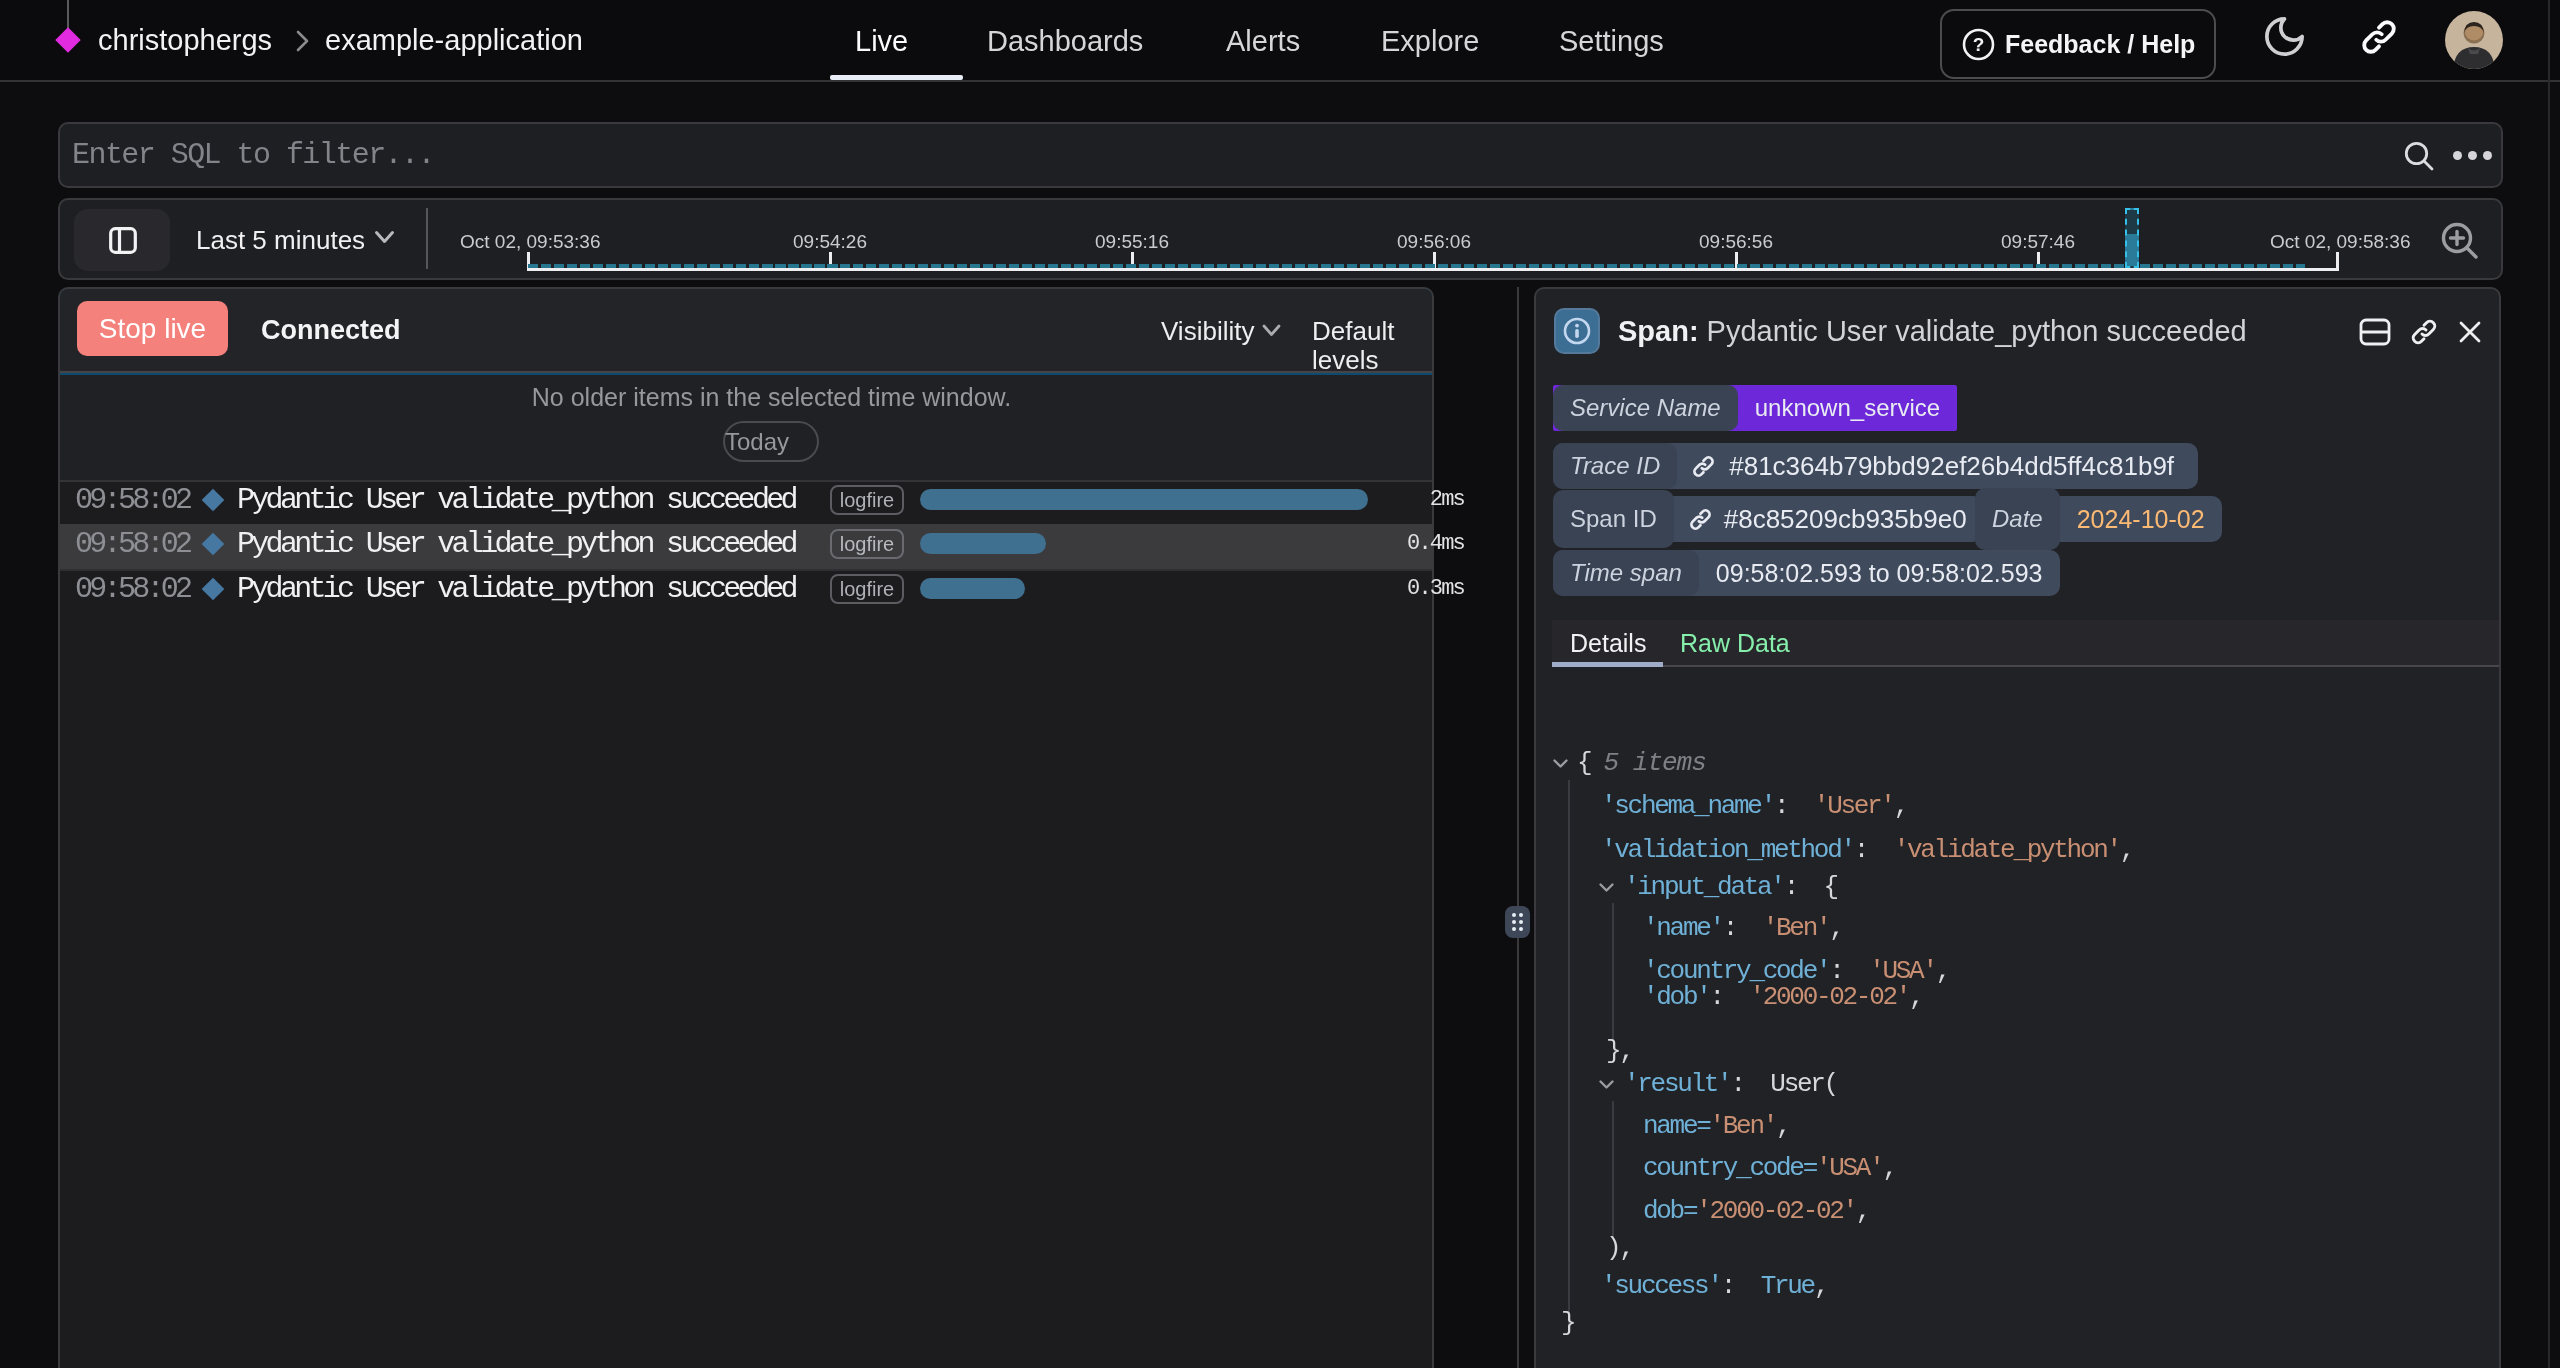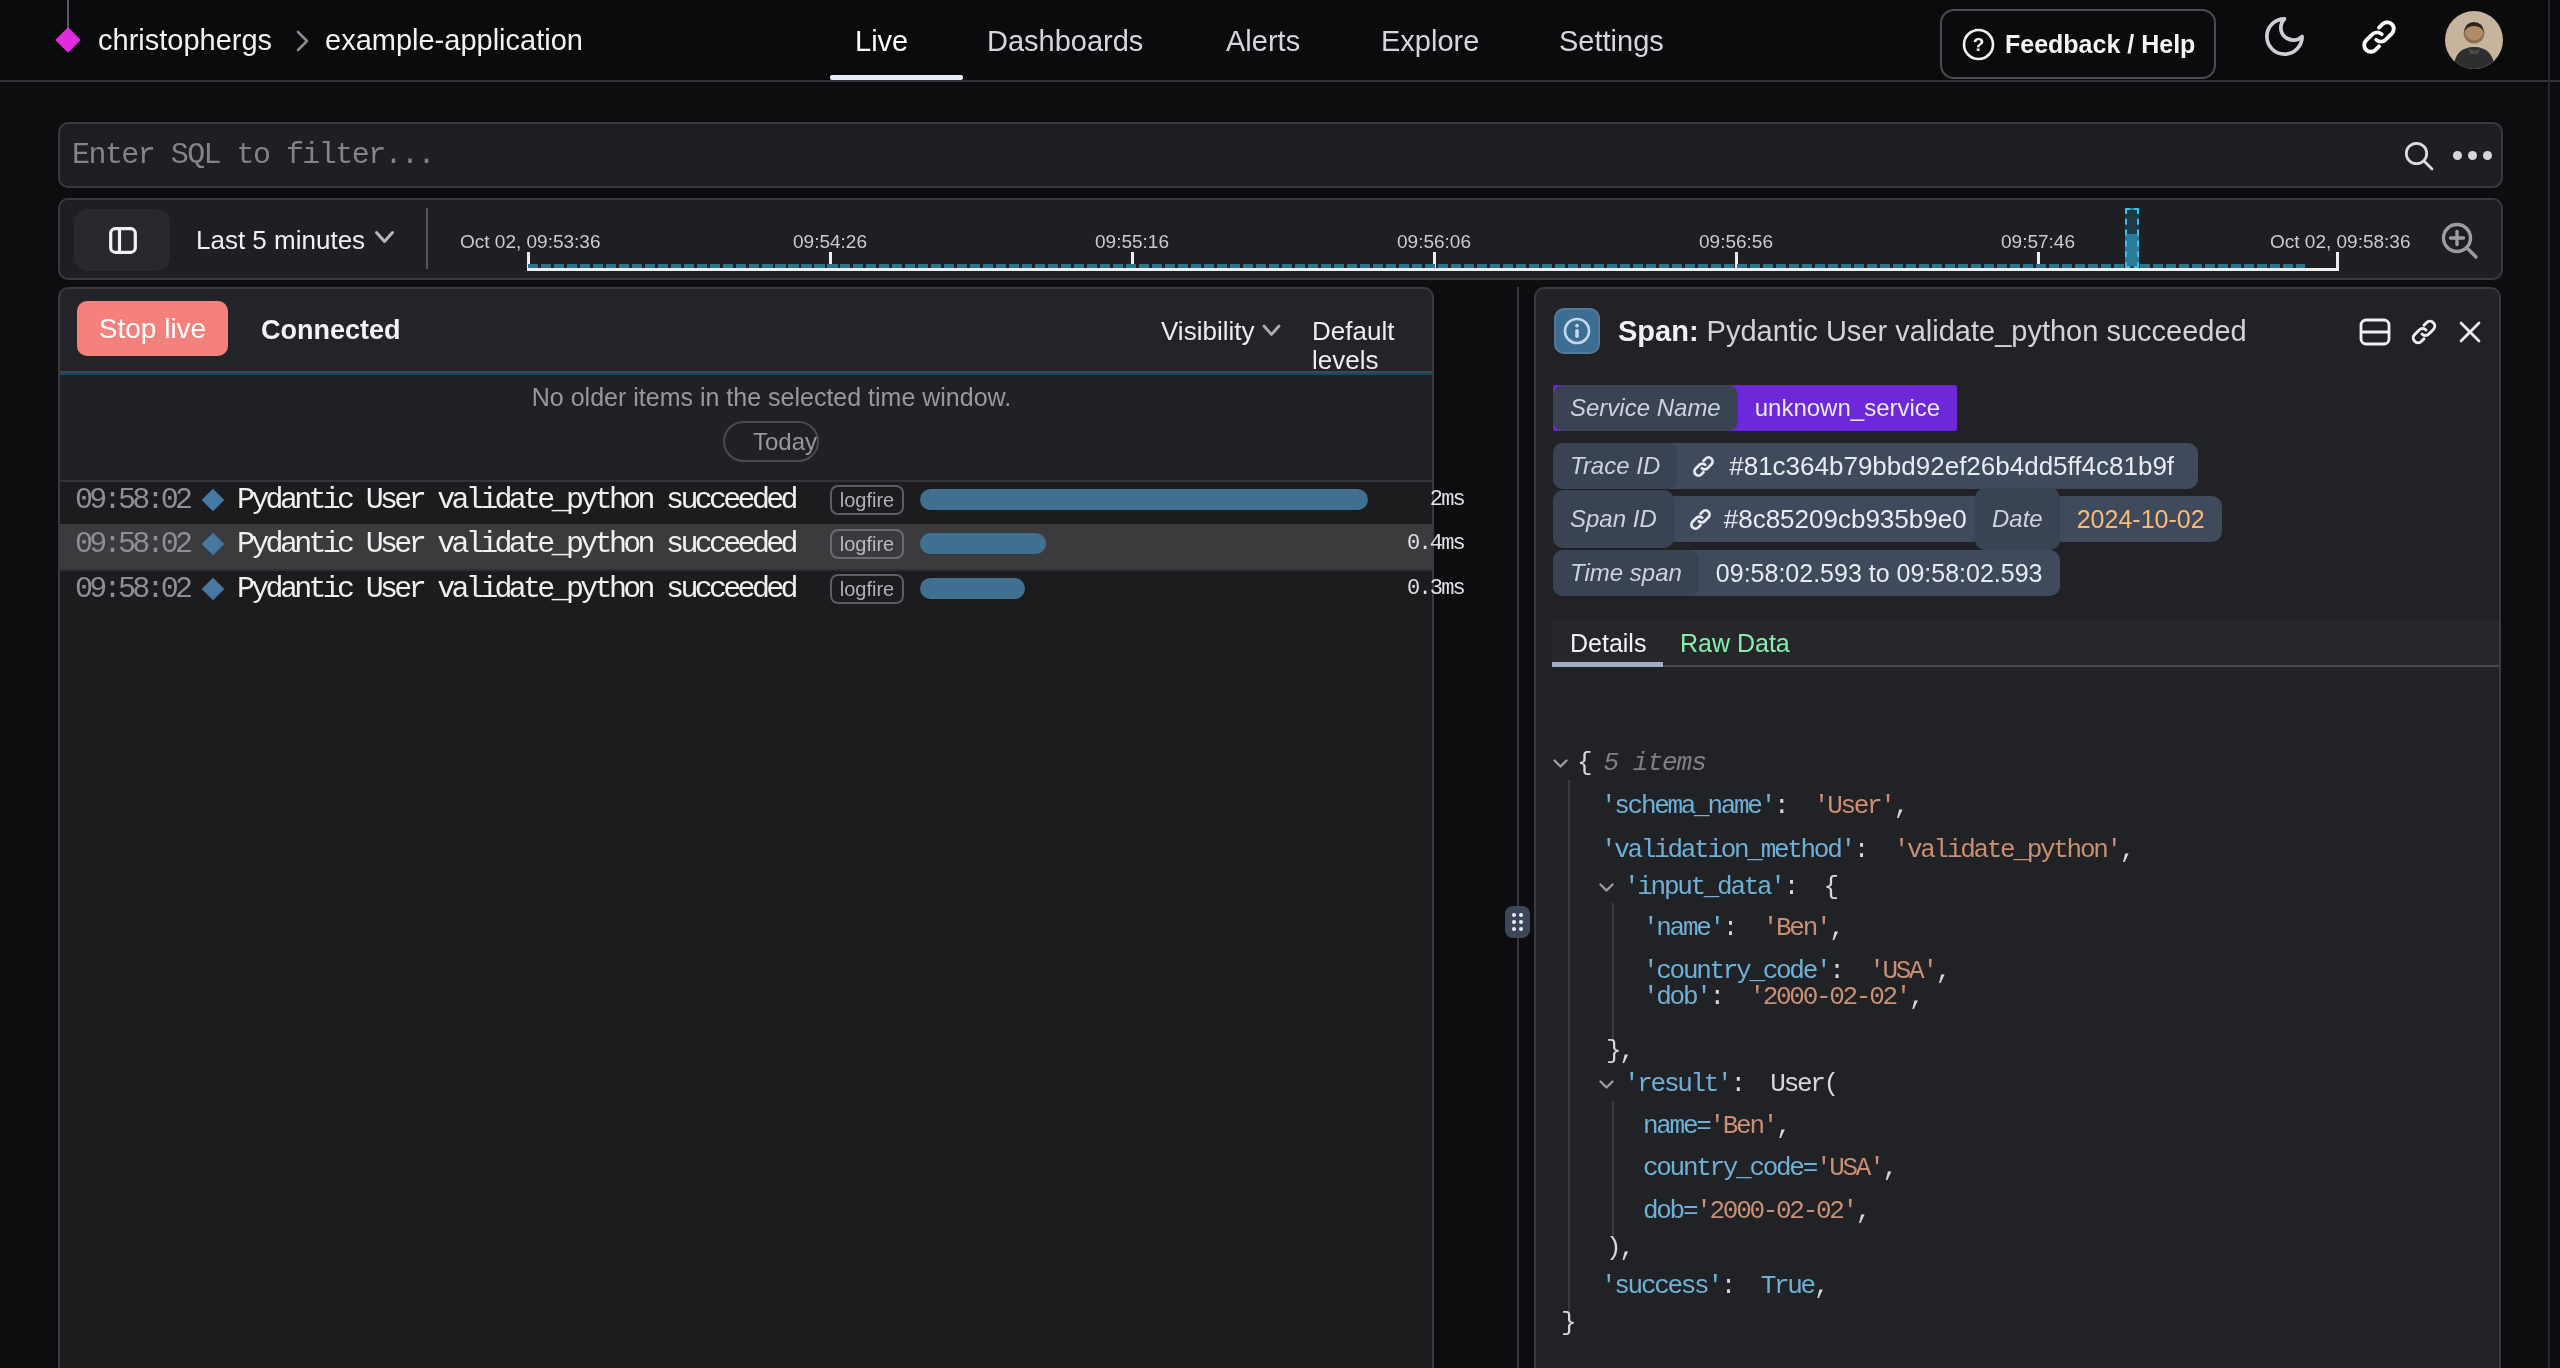--- a/index.html
+++ b/index.html
@@ -130,21 +130,21 @@
     </svg>
   <div class="ab" style="left:1252px;top:28px;height:29px;line-height:29px;font-size:26px;color:#eeeef0">Default levels</div>
   <svg class="ab" style="left:1413px;top:34px" width="21" height="16" viewBox="0 0 21 16">
       <path d="M3 3 L10.5 11.5 L18 3" stroke="#ababaf" stroke-width="2.8" fill="none" stroke-linecap="round" stroke-linejoin="round"></path>
     </svg>
 
   <div class="ab" style="left:0;top:86px;width:1446px;height:1000px;background:#1c1c1f"></div>
   <div class="ab" style="left:0;top:86px;width:1423px;height:105px;background:#202124;text-align:center">
       <div style="margin-top:8px;font-size:25px;color:#97989c">No older items in the selected time window.</div>
     </div>
-  <div class="ab" style="left:663px;top:132px;width:96px;height:41px;border:2px solid #4b4b4f;border-radius:21px;text-align:right;line-height:38px;font-size:24px;color:#97989c">Today</div>
+  <div class="ab" style="left:663px;top:132px;width:96px;height:41px;border:2px solid #4b4b4f;border-radius:21px;text-align:left;line-height:38px;font-size:24px;color:#97989c">Today</div>
 
   <div class="ab" style="left:0;top:191px;width:1423px;height:44px;background:#1c1c1f;border-top:2px solid #333338"></div>
   <div class="ab" style="left:0;top:235px;width:1423px;height:45px;background:#3b3b3e"></div>
   <div class="ab" style="left:0;top:280px;width:1423px;height:44px;background:#1c1c1f;border-top:2px solid #2f2f33"></div>
 </div>
 
 <div class="ab mono" style="left:75px;top:485px;height:30px;line-height:30px;font-size:30px;letter-spacing:-3.7px;color:#8e8f94">09:58:02</div>
 <div class="ab" style="left:205px;top:492px;width:16px;height:16px;background:#4678a2;transform:rotate(45deg)"></div>
 <div class="ab mono" style="left:237px;top:485px;height:30px;line-height:30px;font-size:30px;letter-spacing:-3.7px;color:#f0f0f2">Pydantic User validate_python succeeded</div>
 <div class="ab" style="left:830px;top:485px;width:74px;height:30px;border:2px solid #5c5d62;border-radius:8px;text-align:center;line-height:27px;font-size:20px;color:#b0b1b6">logfire</div>
@@ -205,21 +205,21 @@
   </div>
   <div class="ab" style="left:17px;top:154px;height:46px;background:#3f4a5c;border-radius:10px;display:flex;align-items:center;font-size:24px">
     <span style="background:#3a4354;border-radius:10px;padding:0 17px;line-height:46px;font-style:italic;color:#ccd3de">Trace ID</span>
     <svg style="margin-left:13px" width="27" height="27" viewBox="0 0 24 24">
         <path d="M10.5 13.5 a 3.6 3.6 0 0 0 5.1 0 l 3.4 -3.4 a 3.6 3.6 0 0 0 -5.1 -5.1 l -1.9 1.9" stroke="#e8ebf2" stroke-width="2.4" fill="none" stroke-linecap="round"></path>
         <path d="M13.5 10.5 a 3.6 3.6 0 0 0 -5.1 0 l -3.4 3.4 a 3.6 3.6 0 0 0 5.1 5.1 l 1.9 -1.9" stroke="#e8ebf2" stroke-width="2.4" fill="none" stroke-linecap="round"></path>
       </svg>
     <span style="padding:0 24px 0 12px;color:#e8ebf2;font-size:26px">#81c364b79bbd92ef26b4dd5ff4c81b9f</span>
   </div>
   <div class="ab" style="left:17px;top:207px;height:46px;background:#3f4a5c;border-radius:10px;display:flex;align-items:center;font-size:24px">
-    <span style="background:#3a4354;border-radius:10px;padding:6px 17px;line-height:46px;font-style:italic;color:#ccd3de">Span ID</span>
+    <span style="background:#3a4354;border-radius:10px;padding:6px 17px;line-height:46px;color:#ccd3de">Span ID</span>
     <svg style="margin-left:13px" width="27" height="27" viewBox="0 0 24 24">
         <path d="M10.5 13.5 a 3.6 3.6 0 0 0 5.1 0 l 3.4 -3.4 a 3.6 3.6 0 0 0 -5.1 -5.1 l -1.9 1.9" stroke="#e8ebf2" stroke-width="2.4" fill="none" stroke-linecap="round"></path>
         <path d="M13.5 10.5 a 3.6 3.6 0 0 0 -5.1 0 l -3.4 3.4 a 3.6 3.6 0 0 0 5.1 5.1 l 1.9 -1.9" stroke="#e8ebf2" stroke-width="2.4" fill="none" stroke-linecap="round"></path>
       </svg>
     <span style="padding:0 16px 0 10px;color:#e8ebf2;font-size:26px">#8c85209cb935b9e0</span>
   </div>
   <div class="ab" style="left:439px;top:207px;height:46px;background:#3f4a5c;border-radius:10px;display:flex;align-items:center;font-size:24px">
     <span style="background:#3a4354;border-radius:10px;padding:8px 17px;line-height:46px;font-style:italic;color:#ccd3de">Date</span>
     <span style="padding:0 17px;color:#fdba74;font-size:25px">2024-10-02</span>
   </div>

